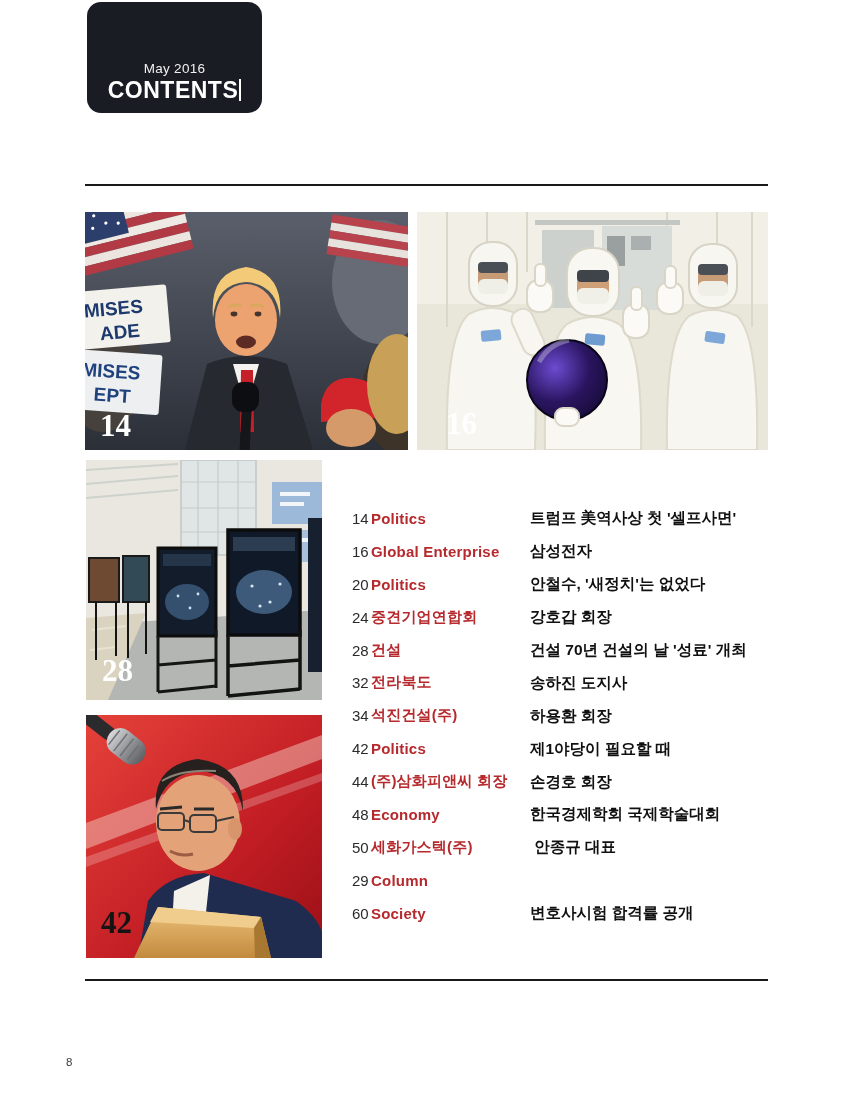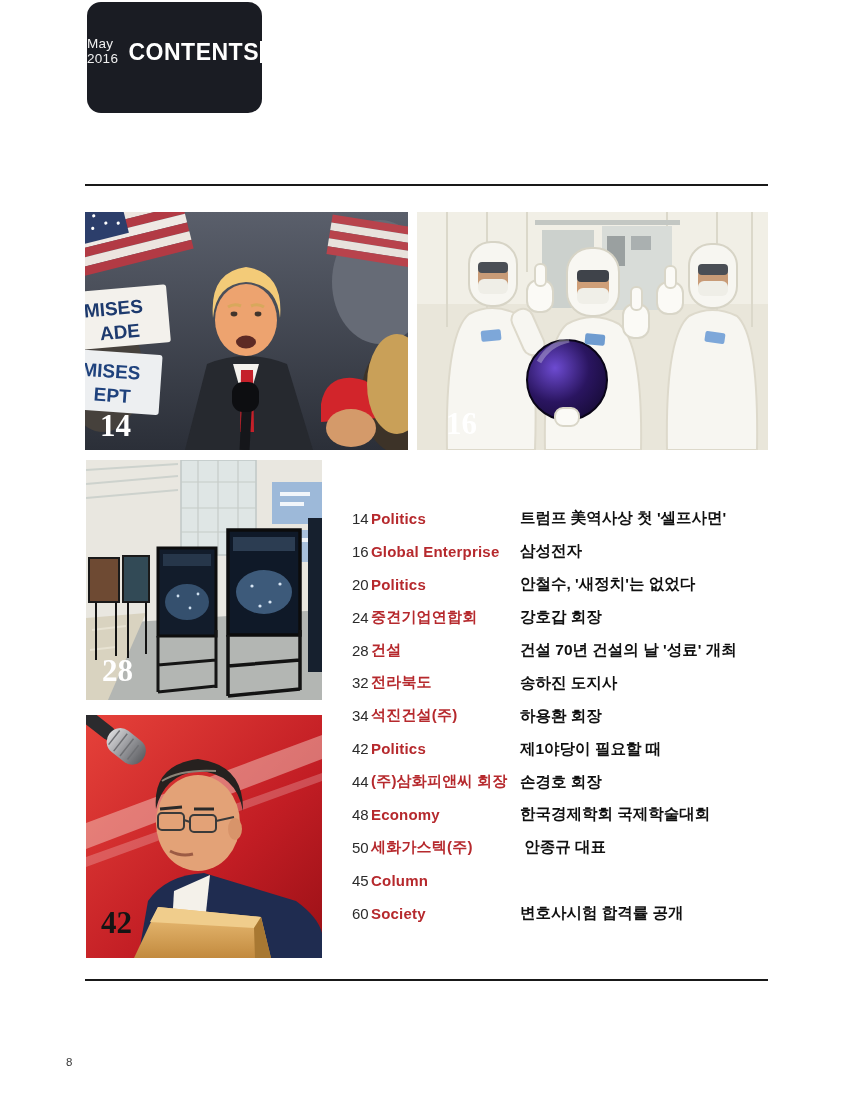--- a/index.html
+++ b/index.html
@@ -1,20 +1,20 @@
 <!DOCTYPE html>
 <html><head>
 <meta charset="utf-8">
 <style>
   html,body{margin:0;padding:0;background:#fff;}
   .page{position:relative;width:854px;height:1119px;background:#ffffff;overflow:hidden;
         font-family:"Liberation Sans","DejaVu Sans",sans-serif;}
   
   .header-box{position:absolute;left:87px;top:2px;width:175px;height:111px;background:#1a1c23;
-              border-radius:14px;display:flex;flex-direction:row;align-items:center;
+              border-radius:14px;display:flex;flex-direction:column;align-items:center;
               justify-content:flex-end;padding-bottom:11px;box-sizing:border-box;}
   .issue-date{color:#f0f0f0;font-size:13.5px;letter-spacing:.3px;margin-bottom:3px;}
   .mag-title{color:#ffffff;font-size:23px;font-weight:700;letter-spacing:.5px;
              display:flex;align-items:flex-start;line-height:1;}
   .cursor{display:inline-block;width:2px;height:22px;background:#ffffff;margin-left:1px;}
   
   .rule{position:absolute;left:85px;width:683px;height:2px;background:#191919;}
   .rule-top{top:184px;} .rule-bottom{top:979px;}
   
   .photo{position:absolute;overflow:hidden;background:#ccc;}
@@ -24,21 +24,21 @@
   .photo-exhibition{left:86px;top:460px;width:236px;height:240px;}
   .photo-speaker{left:86px;top:715px;width:236px;height:243px;}
   .page-label{position:absolute;left:15px;bottom:9px;font-family:"Liberation Serif","DejaVu Serif",serif;
               font-weight:700;font-size:31px;line-height:1;color:#ffffff;}
   .page-label.dark{color:#141414;bottom:20px;}
   
   .toc{position:absolute;left:352px;top:502px;width:420px;}
   .toc-row{position:relative;height:32.9px;display:flex;align-items:center;}
   .toc-page{width:19px;flex:0 0 19px;font-size:15px;color:#2b2b2b;}
   .toc-cat{font-size:15px;font-weight:700;color:#b6292d;letter-spacing:.2px;white-space:pre;}
-  .toc-title{position:absolute;left:168px;top:50%;transform:translateY(-50%);
+  .toc-title{position:absolute;left:178px;top:50%;transform:translateY(-50%);
              font-size:15.5px;font-weight:700;color:#101010;white-space:pre;}
   .folio{position:absolute;left:66px;top:1056px;font-size:11.5px;color:#3a3a3a;}
   .sign-text{font-family:"Liberation Sans","DejaVu Sans",sans-serif;font-weight:700;}
 </style>
 </head>
 <body>
 
 <div class="page">
 
   <div class="header-box">
@@ -320,21 +320,21 @@
       <span class="toc-page">48</span>
       <span class="toc-cat">Economy</span>
       <span class="toc-title">한국경제학회 국제학술대회</span>
     </div>
       <div class="toc-row">
       <span class="toc-page">50</span>
       <span class="toc-cat">세화가스텍(주)</span>
       <span class="toc-title"> 안종규 대표</span>
     </div>
       <div class="toc-row">
-      <span class="toc-page">45</span>
+      <span class="toc-page">29</span>
       <span class="toc-cat">Column</span>
     </div>
       <div class="toc-row">
       <span class="toc-page">60</span>
       <span class="toc-cat">Society</span>
       <span class="toc-title">변호사시험 합격률 공개</span>
     </div>
     </div>
 
   <div class="rule rule-bottom"></div>

